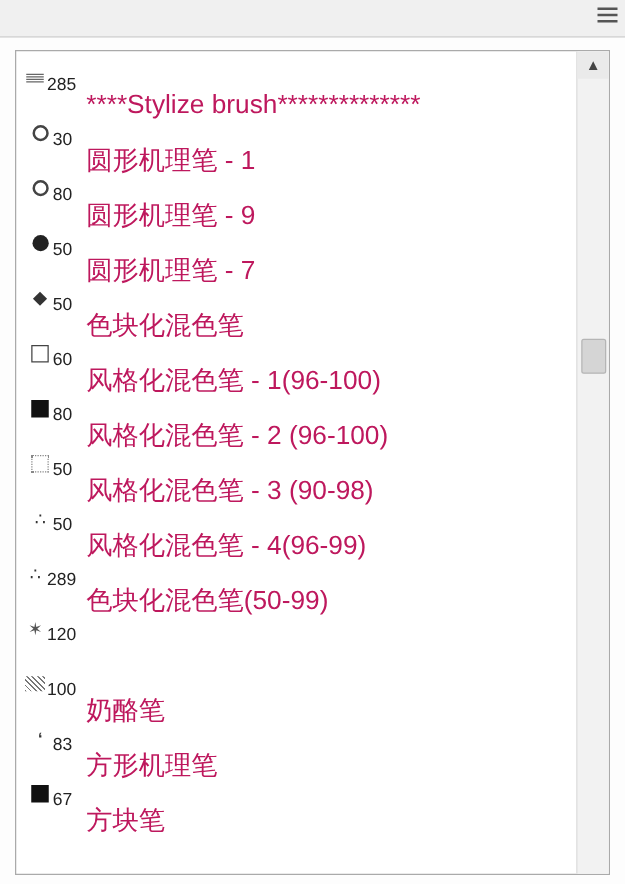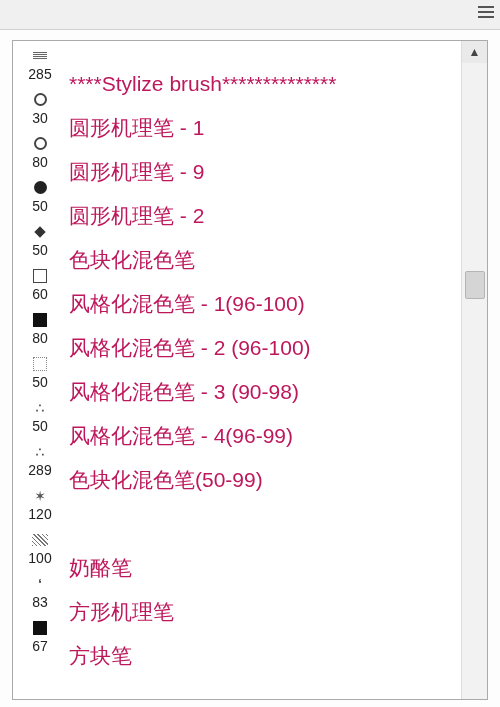--- a/index.html
+++ b/index.html
@@ -54,22 +54,21 @@
     .brush-row {
       display: flex;
       align-items: center;
       height: 44px;
       padding-left: 6px;
       cursor: pointer;
     }
     .thumb-col {
       width: 42px;
       display: flex;
-      flex-direction: column;
-      align-items: center;
+      align-items: flex-end;
       justify-content: center;
     }
     .thumb {
       width: 20px;
       height: 20px;
       display: flex;
       align-items: center;
       justify-content: center;
       margin-bottom: 1px;
     }
@@ -177,21 +176,21 @@
           </div>
           <span class="brush-label">圆形机理笔 - 9</span>
         </div>
         <div class="brush-row">
           <div class="thumb-col">
             <span class="thumb">
               <span class="ic-circle-solid"></span>
             </span>
             <span class="thumb-size">50</span>
           </div>
-          <span class="brush-label">圆形机理笔 - 2</span>
+          <span class="brush-label">圆形机理笔 - 7</span>
         </div>
         <div class="brush-row">
           <div class="thumb-col">
             <span class="thumb">
               <span class="ic-diamond"></span>
             </span>
             <span class="thumb-size">50</span>
           </div>
           <span class="brush-label">色块化混色笔</span>
         </div>

